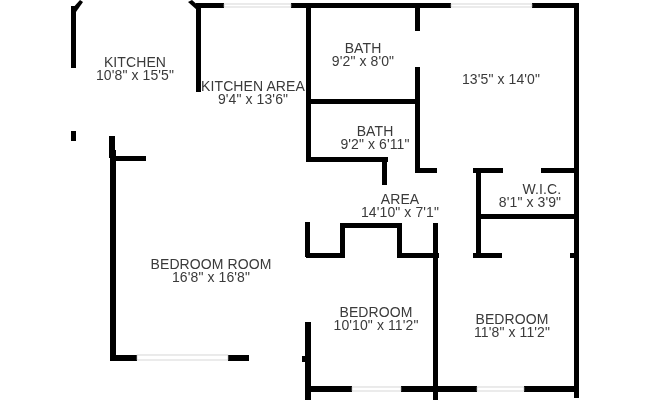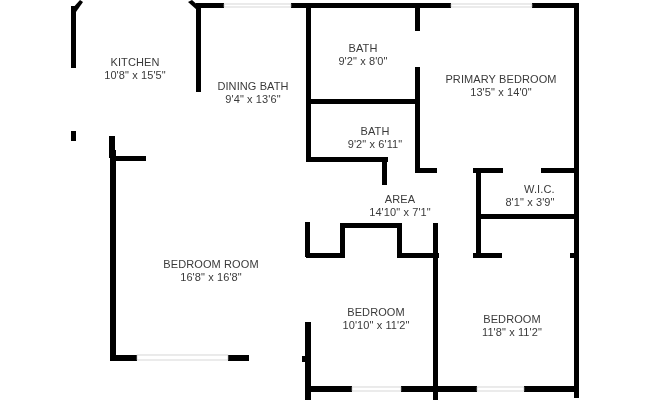--- a/index.html
+++ b/index.html
@@ -1,20 +1,20 @@
 <!DOCTYPE html>
 <html><head>
 <meta charset="utf-8">
 <style>
   html, body { margin: 0; padding: 0; background: #ffffff; }
   body { width: 650px; height: 420px; position: relative; overflow: hidden; font-family: "Liberation Sans", sans-serif; }
   svg.plan { position: absolute; left: 0; top: 0; }
   .wall { fill: #000; }
   .win { fill: #fff; stroke: #bbb; stroke-width: 0.6; }
-  .room-label { position: absolute; text-align: center; color: #3a3a3a; font-size: 11px; line-height: 13px; white-space: nowrap; transform: translateX(-50%); letter-spacing: 0.1px; }
+  .room-label { position: absolute; text-align: center; color: #3a3a3a; font-size: 14px; line-height: 13px; white-space: nowrap; transform: translateX(-50%); letter-spacing: 0.1px; }
   .room-label .dim { display: block; }
   .room-label .name { display: block; }
 </style>
 </head>
 <body>
 
 <svg class="plan" width="650" height="420" viewBox="0 0 650 420">
 
   <rect class="wall" x="71" y="6" width="5" height="62"></rect>
   <rect class="wall" x="71" y="131" width="5" height="10"></rect>
@@ -77,29 +77,28 @@
   <rect class="win" x="477" y="387" width="47" height="4"></rect>
   <rect class="win" x="224" y="4" width="67" height="3"></rect>
   <rect class="win" x="451" y="4" width="81" height="3"></rect>
 </svg>
 
 <div class="room-label" style="left:135px; top:56px;">
   <span class="name">KITCHEN</span>
   <span class="dim">10'8" x 15'5"</span>
 </div>
 <div class="room-label" style="left:253px; top:80px;">
-  <span class="name">DINING BATH</span>
+  <span class="name">KITCHEN AREA</span>
   <span class="dim">9'4" x 13'6"</span>
 </div>
 <div class="room-label" style="left:363px; top:42px;">
   <span class="name">BATH</span>
   <span class="dim">9'2" x 8'0"</span>
 </div>
 <div class="room-label" style="left:501px; top:73px;">
-  <span class="name">PRIMARY BEDROOM</span>
   <span class="dim">13'5" x 14'0"</span>
 </div>
 <div class="room-label" style="left:375px; top:125px;">
   <span class="name">BATH</span>
   <span class="dim">9'2" x 6'11"</span>
 </div>
 <div class="room-label" style="left:400px; top:193px;">
   <span class="name">AREA</span>
   <span class="dim">14'10" x 7'1"</span>
 </div>

